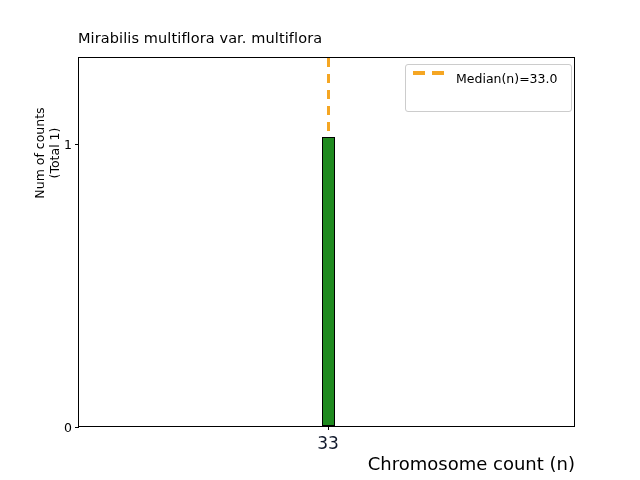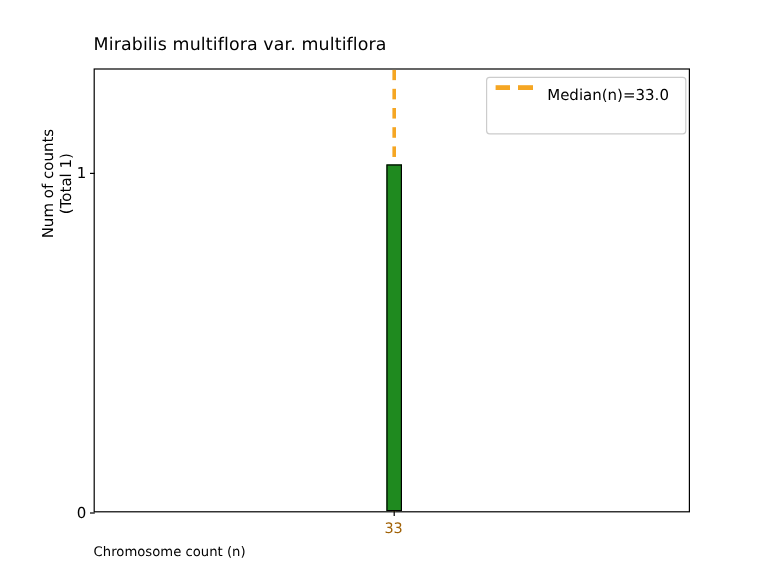--- a/index.html
+++ b/index.html
@@ -87,34 +87,34 @@
   .xtick-mark {
     position: absolute;
     width: 1.2px;
     height: 4px;
     background: #000000;
     top: 100%;
   }
   .xtick-label {
     position: absolute;
     top: calc(100% + 7px);
-    font-size: 12px;
-    color: #a16207;
+    font-size: 17px;
+    color: #0f172a;
     transform: translateX(-50%);
     white-space: nowrap;
   }
 
   
   #xlabel {
     position: absolute;
     left: 78px;
     top: 453px;
     width: 497px;
-    text-align: left;
-    font-size: 11px;
+    text-align: right;
+    font-size: 18px;
     color: #000000;
     white-space: nowrap;
   }
   #ylabel {
     position: absolute;
     left: -138px;
     top: 138px;
     width: 370px;
     text-align: center;
     transform: rotate(-90deg);

